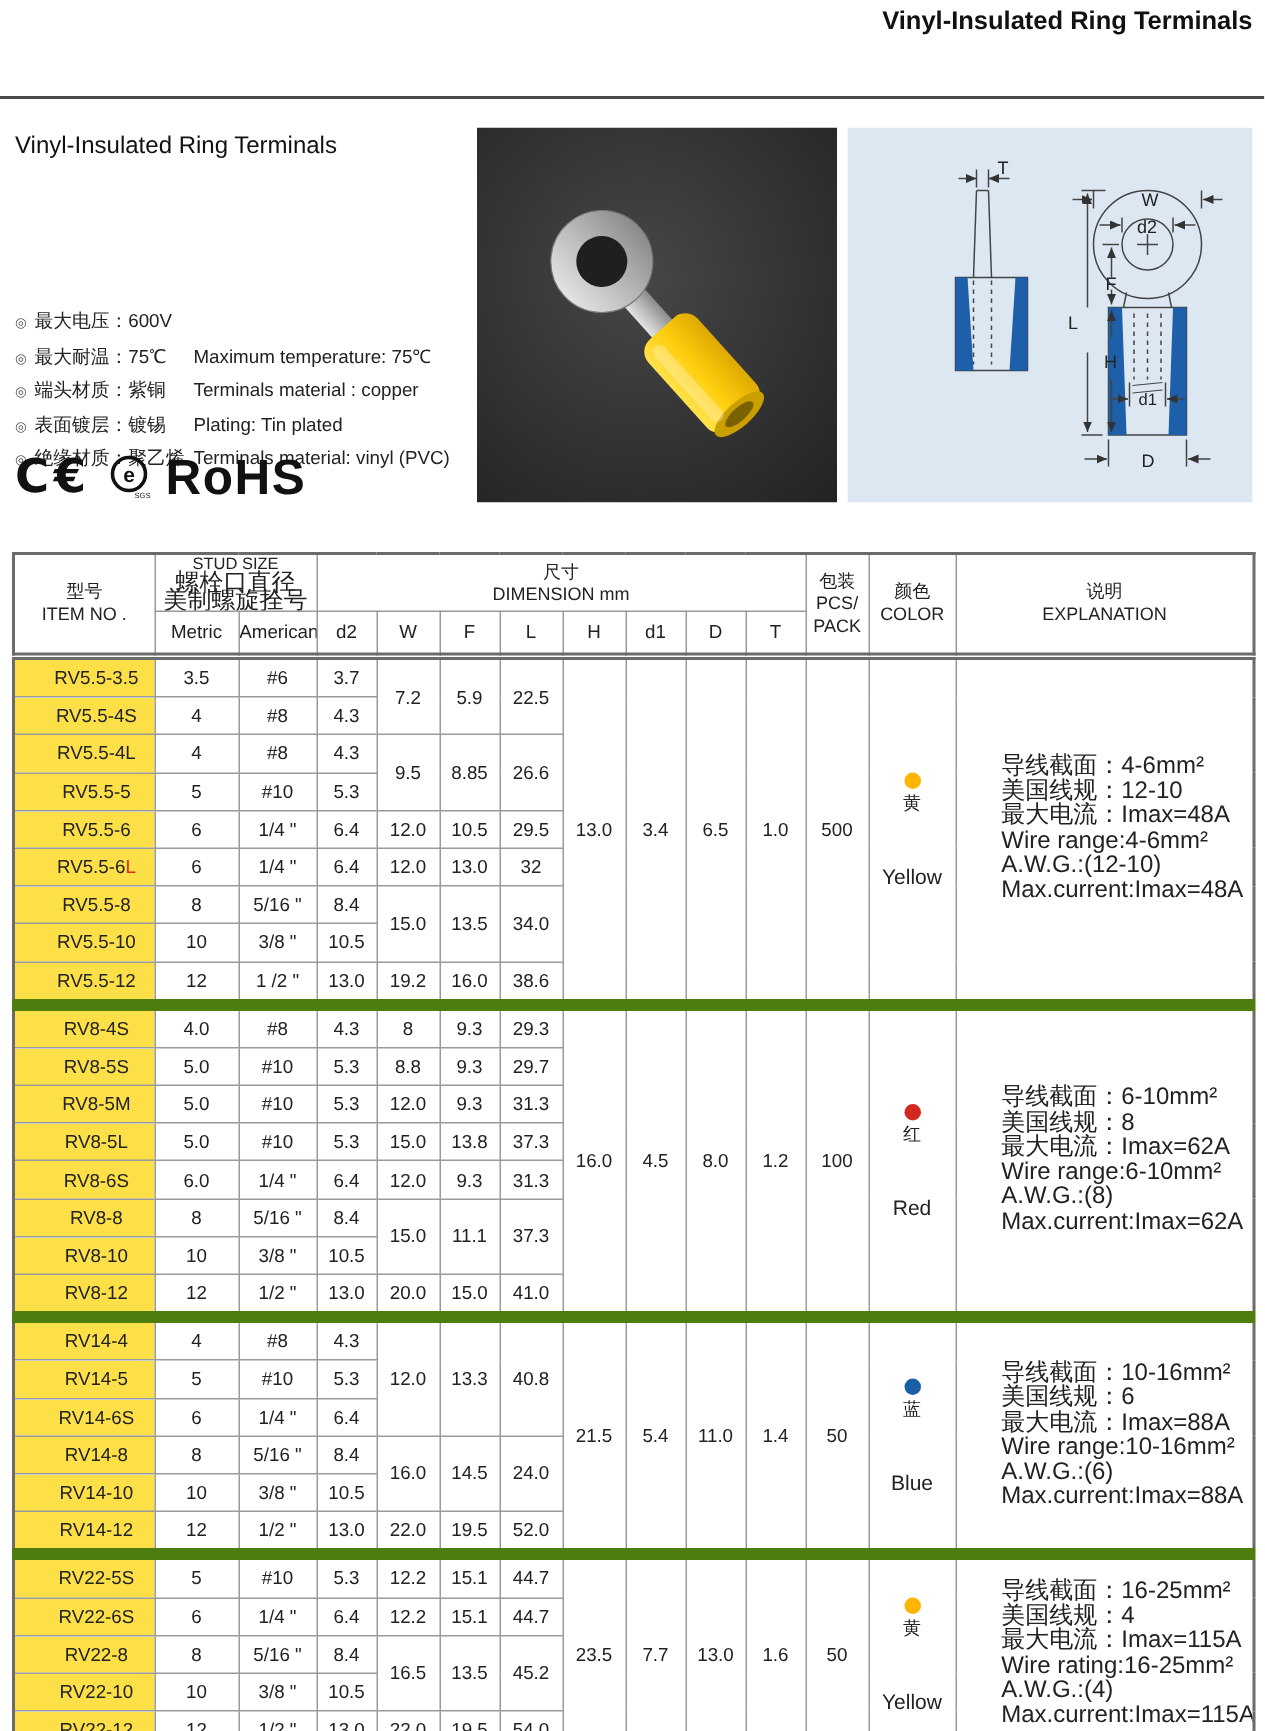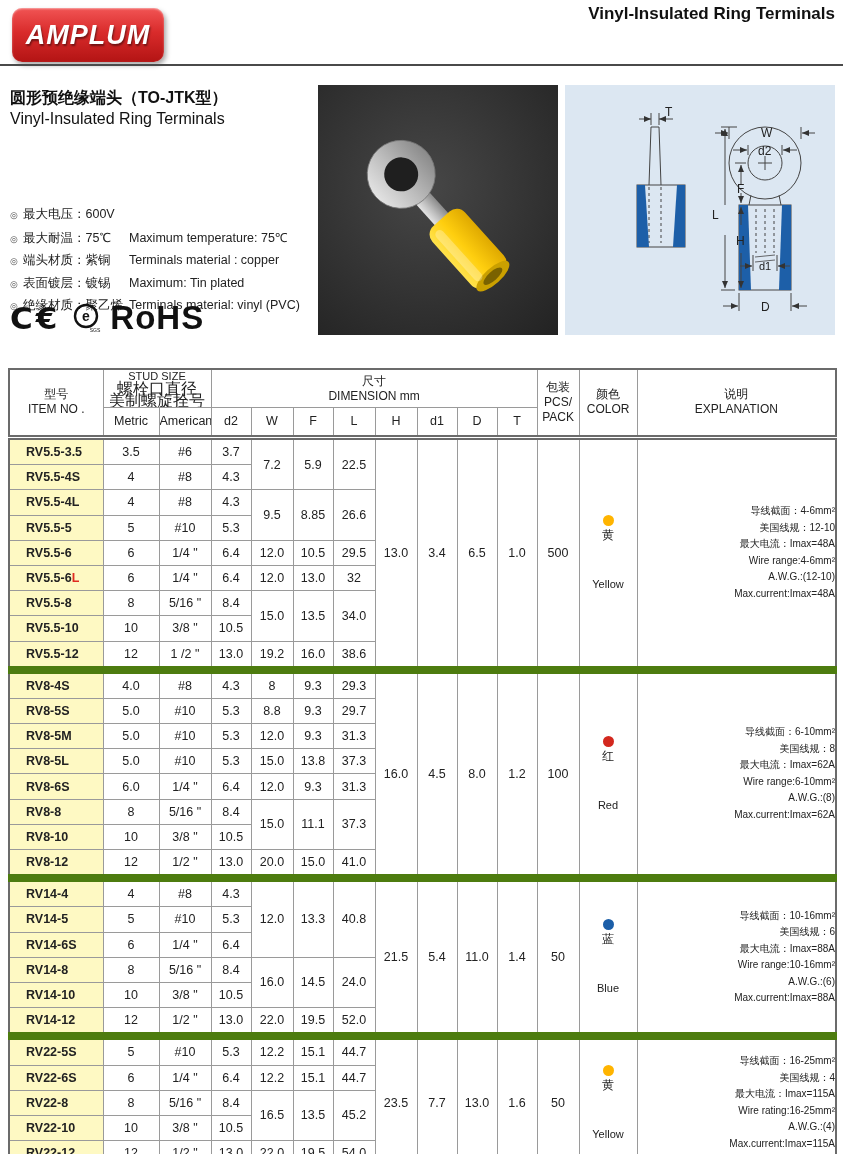--- a/index.html
+++ b/index.html
@@ -42,64 +42,60 @@
   .tbl th,.tbl td{border:1px solid #9a9a9a;text-align:center;vertical-align:middle;
        font-size:12.5px;color:#222;padding:0;font-weight:normal;overflow:hidden;}
   .tbl-head{top:368px;}
   .tbl-body{top:438px;}
   .tbl-head tr:first-child{height:36px;}
   .tbl-head tr:last-child{height:28px;margin-top:20px;}
   .hsmall{font-size:11px;line-height:13px;}
   .hxsmall{font-size:16px;line-height:12px;}
   .hline{font-size:12px;line-height:15px;}
   .tbl-body td{height:24.2px;line-height:14px;}
-  td.item{text-align:left;padding-left:16px;background:#fef9c3;font-weight:bold;}
+  td.item{text-align:center;padding-left:16px;background:#fde047;}
   tr.group-start td{border-top:8px solid #4d7c0f;}
-  td.expl{text-align:right;padding-left:30px;font-size:10px;line-height:16.5px;}
+  td.expl{text-align:left;padding-left:30px;font-size:16px;line-height:16.5px;}
   .red{color:#e02b20;}
   .dot{display:block;width:11px;height:11px;border-radius:50%;margin:0 auto 2px;}
   .czh{font-size:12px;line-height:14px;}
-  .cen{font-size:11px;line-height:14px;margin-top:35px;}
+  .cen{font-size:14px;line-height:14px;margin-top:35px;}
 </style>
 </head>
 <body>
 
 <div class="page">
 
-  <div class="logo">
-    <span>AMPLUM</span>
-  </div>
   <div class="head-titles">
     <div class="head-en">Vinyl-Insulated Ring Terminals</div>
   </div>
   <div class="divider"></div>
 
   <div class="sect-title">
-    <div class="sect-zh">圆形预绝缘端头（TO-JTK型）</div>
     <div class="sect-en">Vinyl-Insulated Ring Terminals</div>
   </div>
   <div class="spec-list">
       <div class="spec-row">
         <span class="bullet">◎</span>
         <span class="spec-zh">最大电压：600V</span>
       </div>
       <div class="spec-row">
         <span class="bullet">◎</span>
         <span class="spec-zh">最大耐温：75℃</span>
         <span class="spec-en">Maximum temperature: 75℃</span>
       </div>
       <div class="spec-row">
         <span class="bullet">◎</span>
         <span class="spec-zh">端头材质：紫铜</span>
         <span class="spec-en">Terminals material : copper</span>
       </div>
       <div class="spec-row">
         <span class="bullet">◎</span>
         <span class="spec-zh">表面镀层：镀锡</span>
-        <span class="spec-en">Maximum: Tin plated</span>
+        <span class="spec-en">Plating: Tin plated</span>
       </div>
       <div class="spec-row">
         <span class="bullet">◎</span>
         <span class="spec-zh">绝缘材质：聚乙烯</span>
         <span class="spec-en">Terminals material: vinyl (PVC)</span>
       </div>
     </div>
   <div class="certs">
     <span class="ce-mark">C€</span>
     <svg class="e-mark" width="34" height="34" viewBox="0 0 34 34">

